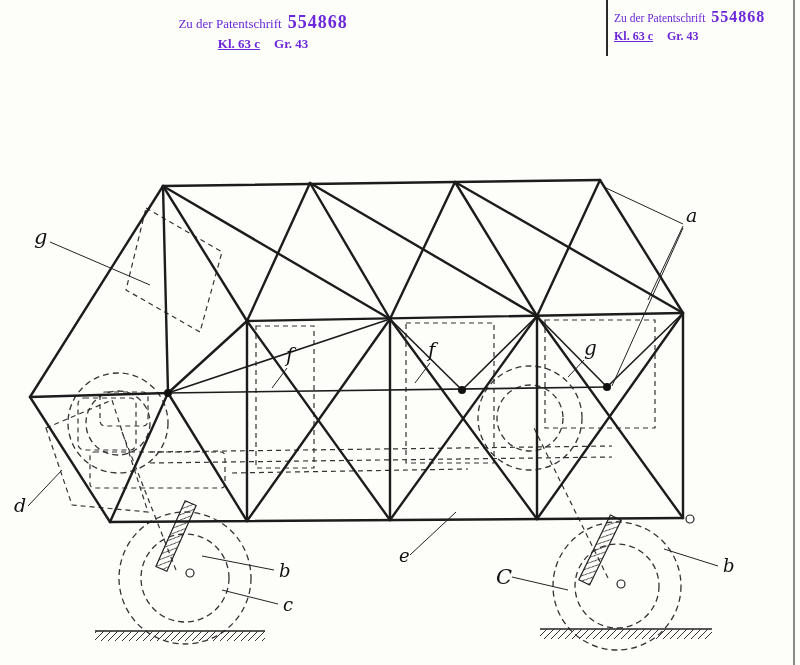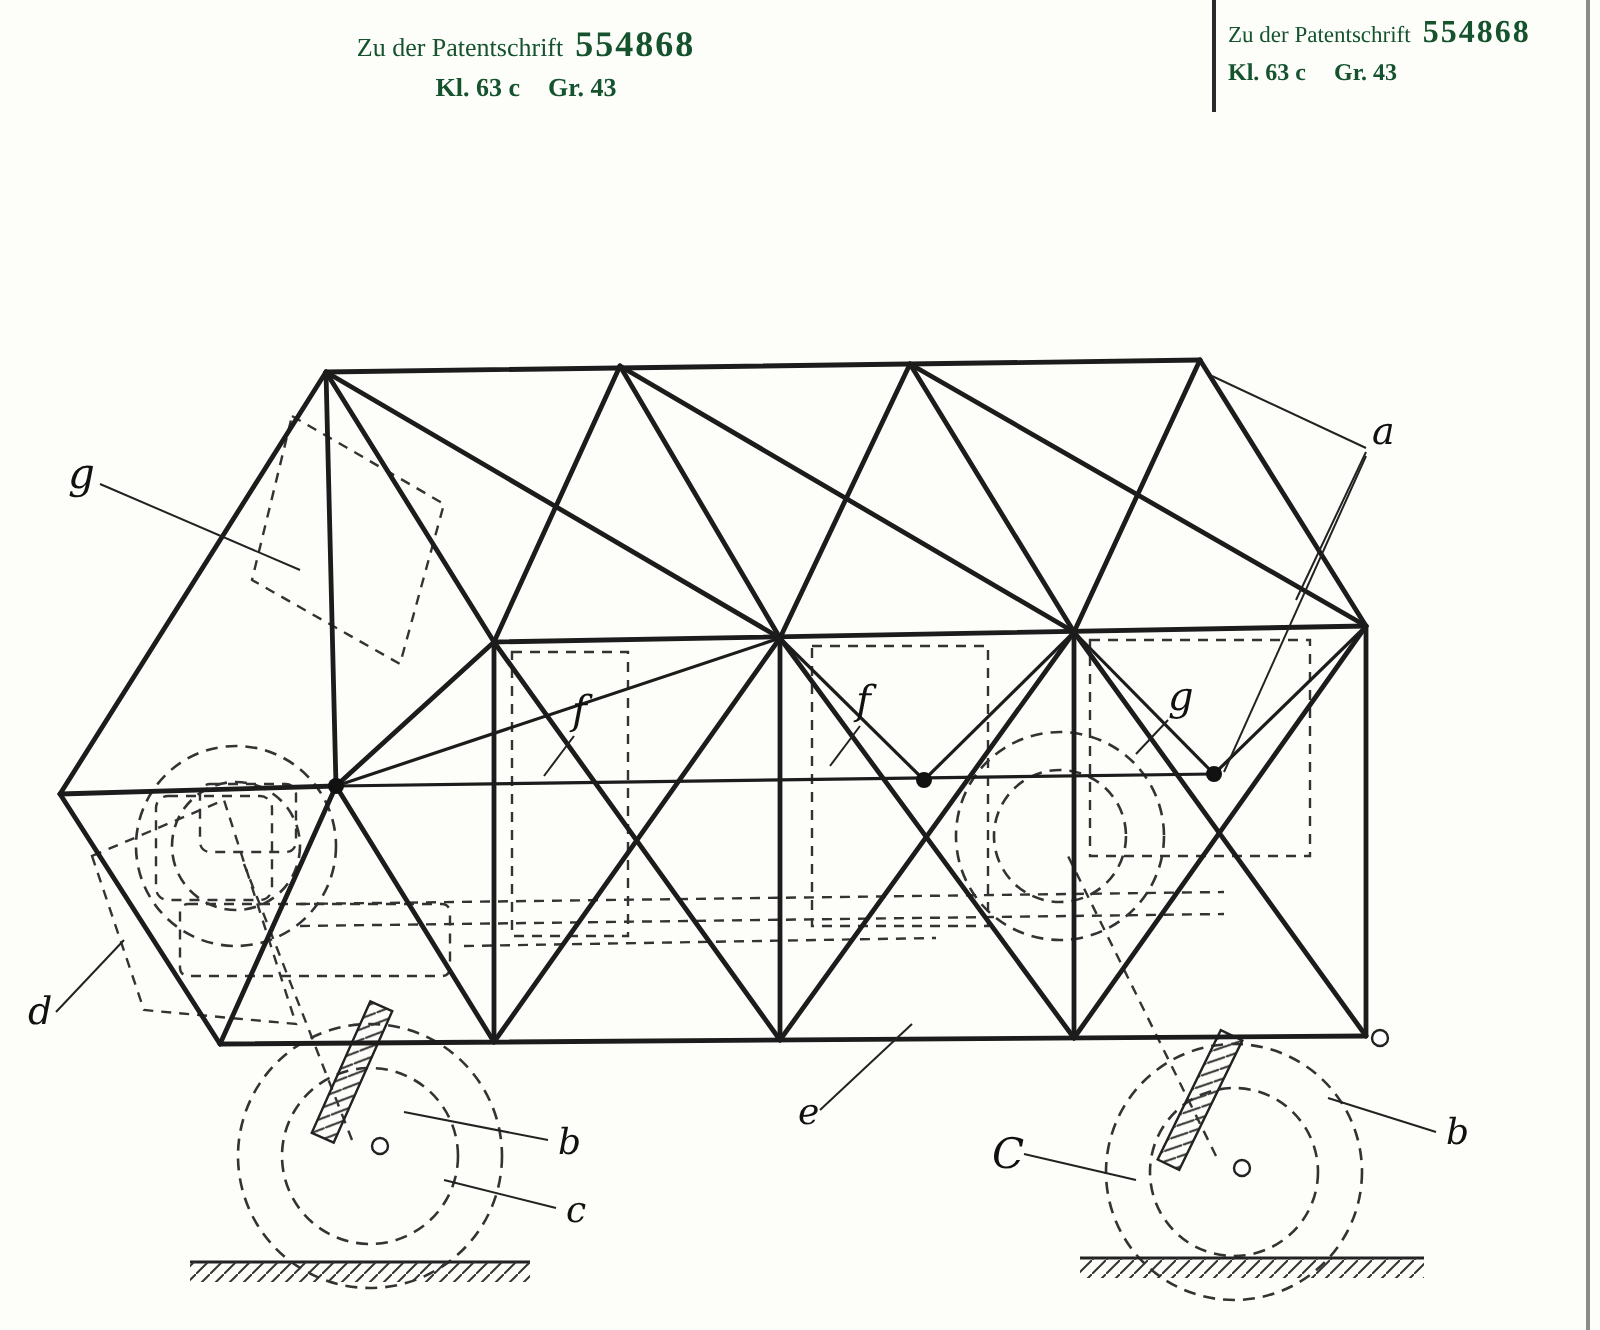--- a/index.html
+++ b/index.html
@@ -1,26 +1,26 @@
 <!DOCTYPE html>
 <html><head>
 <meta charset="utf-8">
 <style>
   html,body{margin:0;padding:0;}
   body{background:#e8e8e4;font-family:"Liberation Serif","DejaVu Serif",serif;}
   .page{
     position:relative;width:800px;height:665px;background:#fdfdfa;overflow:hidden;
     box-shadow:0 0 4px rgba(0,0,0,.25);
   }
-  .hdr{position:absolute;color:#14532d;}
+  .hdr{position:absolute;color:#6d28d9;}
   .hdr .l1{white-space:nowrap;}
   .hdr .pre{font-size:13px;}
   .hdr .num{font-size:18px;font-weight:bold;letter-spacing:1px;margin-left:6px;}
   .hdr .l2{font-size:13px;font-weight:bold;margin-top:3px;}
-  .hdr .kl{margin-right:14px;}
+  .hdr .kl{margin-right:14px;text-decoration:underline;}
   .hdr-left{left:148px;top:12px;width:230px;text-align:center;}
   .hdr-right{left:614px;top:8px;width:180px;text-align:left;}
   .hdr-right .pre{font-size:11.5px;}
   .hdr-right .num{font-size:16px;}
   .hdr-right .l2{font-size:12px;}
   .vdiv{position:absolute;left:606px;top:0;width:1.5px;height:56px;background:#2a2a2a;}
   .edge{position:absolute;left:793px;top:0;width:1.5px;height:665px;background:#8a8a86;}
   svg text{font-family:"DejaVu Serif","Liberation Serif",serif;font-style:italic;fill:#111;}
 </style>
 </head>

